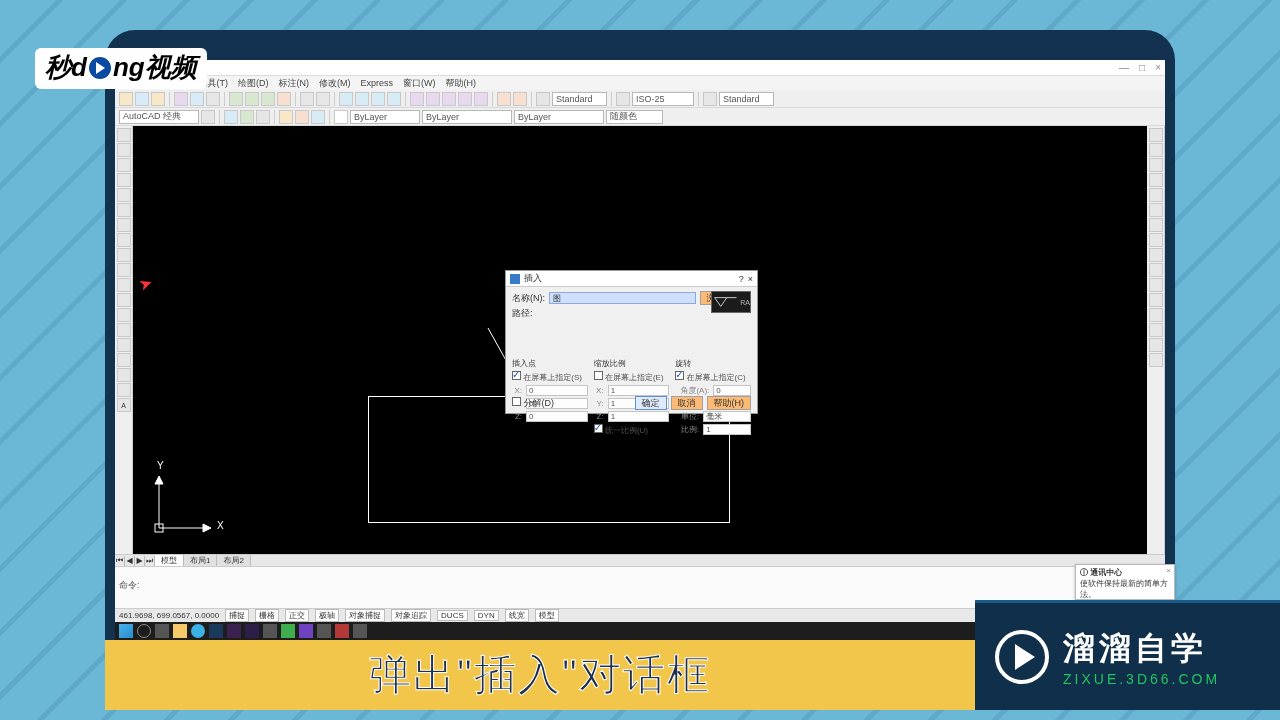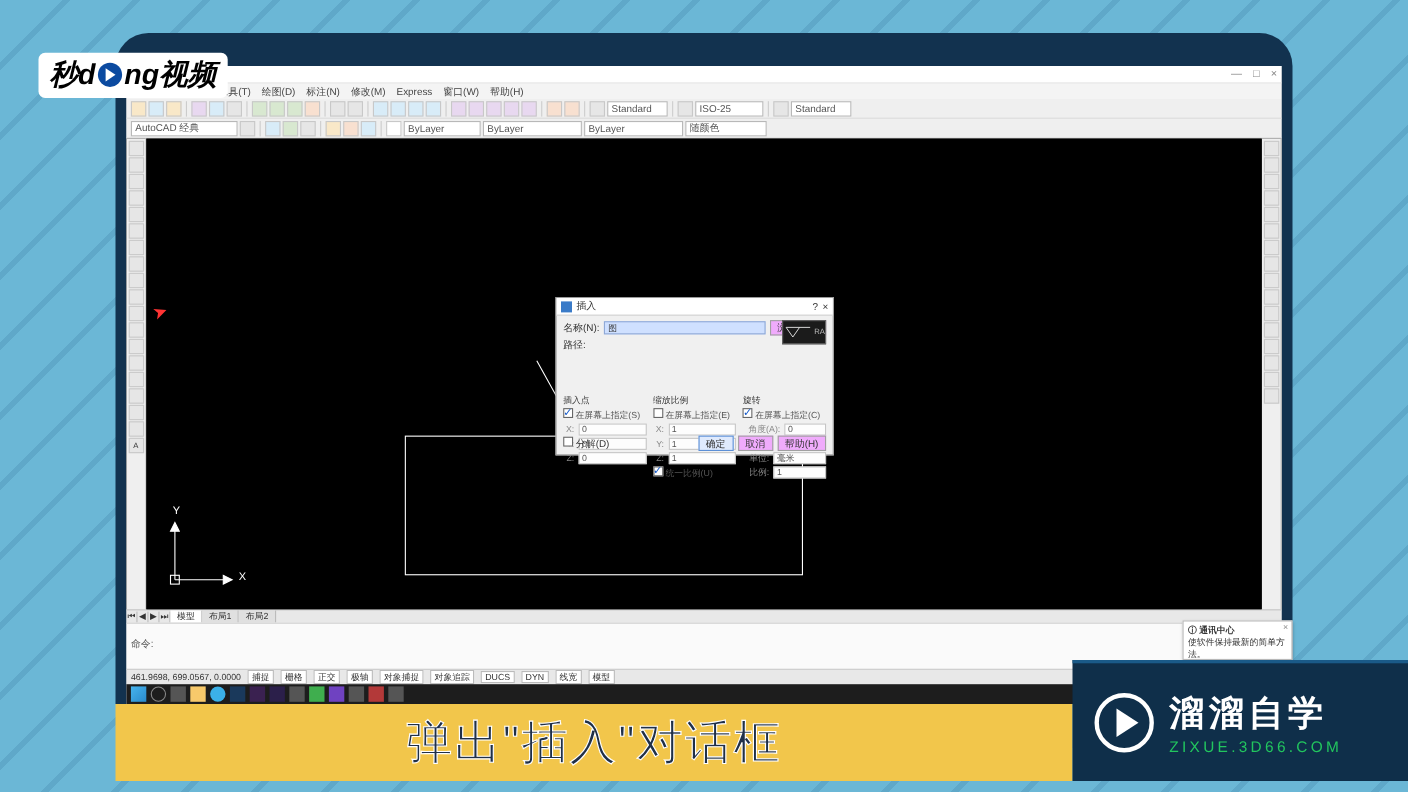--- a/index.html
+++ b/index.html
@@ -103,21 +103,21 @@
     display:flex; align-items:center; padding:0 4px; gap:4px;
   }
   .dlg-title .t { flex:1; }
   .dlg-body { padding:4px 6px; display:flex; flex-direction:column; gap:2px; }
   .row { display:flex; align-items:center; gap:4px; }
   .ipt {
     background:#fff; border:1px solid #8fa9d6; height:12px; font-size:8px;
     padding:0 3px; display:inline-flex; align-items:center;
   }
   .btn {
-    background:#f0abfc; border:1px solid #a0a0a0; height:14px;
+    background:#fdba74; border:1px solid #a0a0a0; height:14px;
     padding:0 6px; font-size:9px; display:inline-flex; align-items:center;
   }
   .btn.primary { background:#dfeafd; border:1px solid #5c8fd6; }
   .chk { width:9px; height:9px; border:1px solid #666; display:inline-block; background:#fff; position:relative; }
   .chk.on::after{ content:"✓"; position:absolute; top:-3px; left:-1px; font-size:10px; color:#1358c9; }
   .cols { display:flex; gap:6px;margin-top:36px; }
   .col { flex:1; display:flex; flex-direction:column; gap:2px; font-size:8px; color:#555;}
   .col .hd { color:#333; font-size:8px; }
   .spin { display:flex; gap:4px; align-items:center; }
   .spin .lbl { width:10px; text-align:right; color:#888;}
@@ -270,36 +270,36 @@
       <span class="dd" style="width:55px">Standard</span>
       <span class="sep"></span>
       <span class="tool-ic"></span>
       <span class="dd" style="width:62px">ISO-25</span>
       <span class="sep"></span>
       <span class="tool-ic"></span>
       <span class="dd" style="width:55px">Standard</span>
     </div>
 
     <div class="toolbar-row">
-      <span class="dd" style="width:97px">AutoCAD 经典</span>
+      <span class="dd" style="width:80px">AutoCAD 经典</span>
       <span class="tool-ic"></span>
       <span class="sep"></span>
       <span class="tool-ic c2"></span>
       <span class="tool-ic c4"></span>
       <span class="tool-ic"></span>
       <span class="sep"></span>
       <span class="tool-ic c1"></span>
       <span class="tool-ic c5"></span>
       <span class="tool-ic c2"></span>
       <span class="sep"></span>
       <span class="tool-ic" style="background:#fff"></span>
       <span class="dd" style="width:70px">ByLayer</span>
       <span class="dd" style="width:90px">ByLayer</span>
       <span class="dd" style="width:90px">ByLayer</span>
-      <span class="dd" style="width:74px">随颜色</span>
+      <span class="dd" style="width:57px">随颜色</span>
     </div>
 
     <div class="workspace">
       <div class="vtoolbar">
         <span class="vic"></span>
         <span class="vic"></span>
         <span class="vic"></span>
         <span class="vic"></span>
         <span class="vic"></span>
         <span class="vic"></span>

